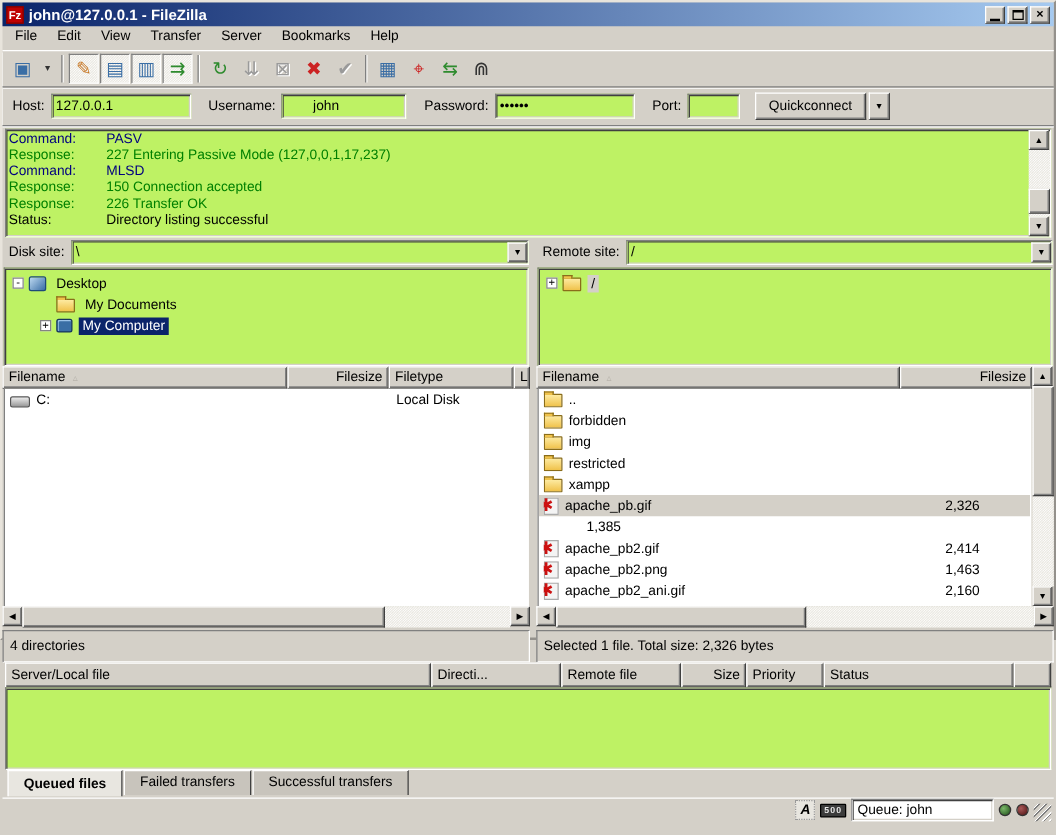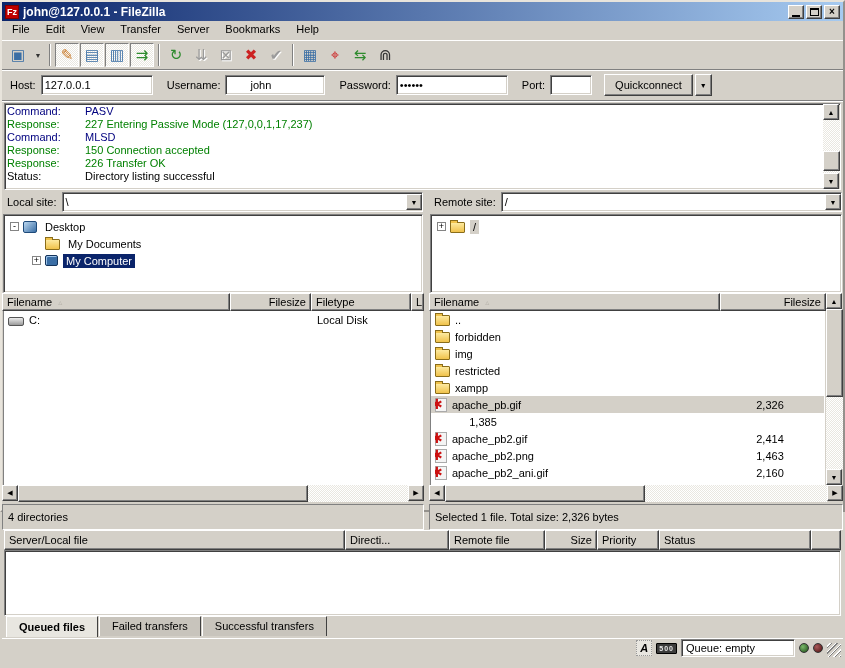--- a/index.html
+++ b/index.html
@@ -3,21 +3,21 @@
 <meta charset="utf-8">
 <style>
   * { box-sizing: border-box; margin: 0; padding: 0; }
   html,body { width:845px; height:668px; overflow:hidden; }
   body { font-family:"Liberation Sans","DejaVu Sans",sans-serif; font-size:11px; color:#000; background:#d4d0c8; }
 
   .win { width:845px; height:512px; display:flex; flex-direction:column;
          background:#d4d0c8; border:2px outset #e8e4dc; }
 
   
-  .sunken { background:#ffffff;
+  .sunken { background:#bef264;
     border-top:1px solid #808080; border-left:1px solid #808080;
     border-bottom:1px solid #fff; border-right:1px solid #fff;
     box-shadow: inset 1px 1px 0 #404040, inset -1px -1px 0 #d4d0c8; }
   .raised { background:#d4d0c8;
     border-top:1px solid #fff; border-left:1px solid #fff;
     border-bottom:1px solid #404040; border-right:1px solid #404040;
     box-shadow: inset -1px -1px 0 #808080; }
   .checker { background-color:#e9e7e0;
     background-image: linear-gradient(45deg,#fff 25%,transparent 25%,transparent 75%,#fff 75%),
                       linear-gradient(45deg,#fff 25%,transparent 25%,transparent 75%,#fff 75%);
@@ -269,21 +269,21 @@
         <span class="sb-thumb raised" style="left:0;right:0;bottom:2px;height:20px"></span>
       </span>
       <span class="sbtn raised">▼</span>
     </div>
   </div>
 
   <div class="panes">
 
     <div class="pane-left">
       <div class="sitebar">
-        <span class="sitelabel">Local site:</span>
+        <span class="sitelabel">Disk site:</span>
         <span class="combo sunken">
           <span class="combo-text">\</span>
           <span class="combo-btn raised">▼</span>
         </span>
       </div>
       <div class="tree sunken">
         <div class="trow" style="padding-left:6px">
           <span class="expander">-</span>
           <span class="ico ico-desktop"></span>
           <span class="tlabel">Desktop</span>
@@ -462,19 +462,19 @@
   <div class="queuebody sunken"></div>
   <div class="tabsrow">
     <span class="tab active">Queued files</span>
     <span class="tab">Failed transfers</span>
     <span class="tab">Successful transfers</span>
   </div>
 
   <div class="statusbar">
     <span class="st-ascii">A</span>
     <span class="st-badge">500</span>
-    <span class="st-queuebox sunken">Queue: empty</span>
+    <span class="st-queuebox sunken">Queue: john</span>
     <span class="led led-green"></span>
     <span class="led led-red"></span>
     <span class="grip"></span>
   </div>
 
 </div>
 
 </body></html>

